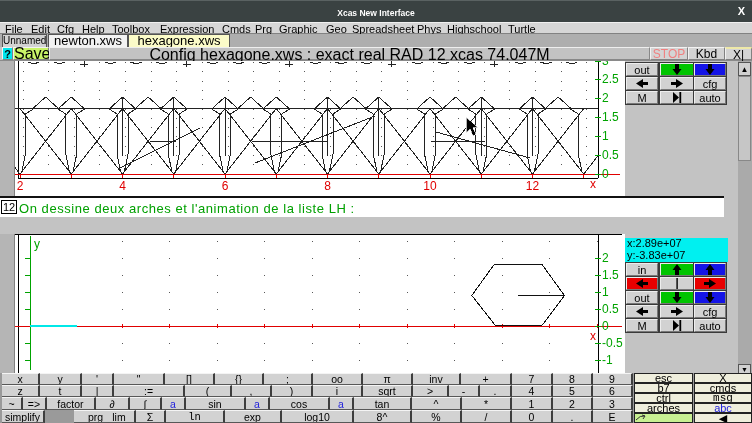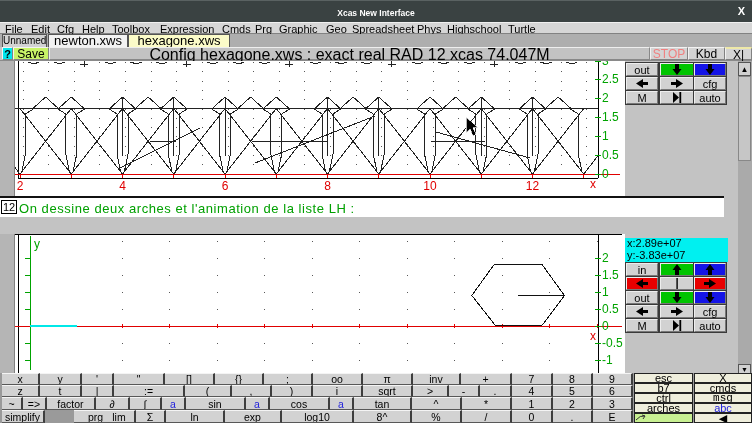--- a/index.html
+++ b/index.html
@@ -54,21 +54,21 @@
     <span style="left:447px">Highschool</span>
     <span style="left:508px">Turtle</span>
 </div>
 <div id="tabrow" class="abs">
 <div class="tab" style="left:2px; width:45px; background:#d2d2d2; font-size:10px; line-height:12px;">Unnamed</div>
 <div class="tab" style="left:48px; width:80px; background:#f2f2f2; font-size:13px; line-height:12px;">newton.xws</div>
 <div class="tab" style="left:128px; width:102px; background:#fbfbc8; font-size:13px; line-height:12px;">hexagone.xws</div>
 </div>
 <div id="cfgrow" class="abs">
 <div class="btn" style="left:2px; top:0px; width:11px; height:13px; background:#00e6ee; font-size:11px; line-height:12px; font-weight:bold;">?</div>
-<div class="btn" style="left:13px; top:0px; width:36px; height:13px; background:#c9f468; font-size:12px; line-height:12px;">Save</div>
+<div class="btn" style="left:13px; top:0px; width:36px; height:13px; background:#c9f468; font-size:16px; line-height:12px;">Save</div>
 <div class="abs" style="left:49px; top:0px; width:601px; height:13px; border:1px solid #888; border-top-color:#eee; border-left-color:#eee; text-align:center; font-size:16px; line-height:13px; color:#000;">Config hexagone.xws : exact real RAD 12 xcas 74.047M</div>
 <div class="btn" style="left:650px; top:0px; width:38px; height:13px; font-size:12px; line-height:12px; color:#f08080;">STOP</div>
 <div class="btn" style="left:688px; top:0px; width:37px; height:13px; font-size:12px; line-height:12px;">Kbd</div>
 <div class="btn" style="left:725px; top:0px; width:27px; height:13px; font-size:12px; line-height:12px; border-top:2px solid #eee8a8;">X|</div>
 </div>
 <div id="session" class="abs">
 
   <div class="abs" style="left:0; top:0; width:15px; height:135px; background:#b5b5b5; border-right:1px solid #808080;"></div>
   <div class="abs" style="left:0; top:173px; width:15px; height:140px; background:#b5b5b5; border-right:1px solid #808080;"></div>
 
@@ -469,21 +469,21 @@
     <div class="key" style="left:354px; top:24px; width:58px; height:13px; line-height:12px;">tan</div>
     <div class="key" style="left:412px; top:24px; width:50px; height:13px; line-height:12px;">^</div>
     <div class="key" style="left:462px; top:24px; width:50px; height:13px; line-height:12px;">*</div>
     <div class="key" style="left:512px; top:24px; width:41px; height:13px; line-height:12px;">1</div>
     <div class="key" style="left:553px; top:24px; width:40px; height:13px; line-height:12px;">2</div>
     <div class="key" style="left:593px; top:24px; width:40px; height:13px; line-height:12px;">3</div>
     <div class="key" style="left:2px; top:37px; width:43px; height:13px; line-height:12px;">simplify</div>
     <div class="key" style="left:45px; top:37px; width:59px; height:13px; line-height:12px;margin-left:29px;">prg&nbsp;&nbsp;▽</div>
     <div class="key" style="left:104px; top:37px; width:32px; height:13px; line-height:12px;">lim</div>
     <div class="key" style="left:136px; top:37px; width:30px; height:13px; line-height:12px;">Σ</div>
-    <div class="key" style="left:166px; top:37px; width:59px; height:13px; line-height:12px;">ln</div>
+    <div class="key" style="left:166px; top:37px; width:59px; height:13px; line-height:12px;font-family:Liberation Mono, monospace;">ln</div>
     <div class="key" style="left:225px; top:37px; width:57px; height:13px; line-height:12px;">exp</div>
     <div class="key" style="left:282px; top:37px; width:72px; height:13px; line-height:12px;">log10</div>
     <div class="key" style="left:354px; top:37px; width:58px; height:13px; line-height:12px;">8^</div>
     <div class="key" style="left:412px; top:37px; width:50px; height:13px; line-height:12px;">%</div>
     <div class="key" style="left:462px; top:37px; width:50px; height:13px; line-height:12px;">/</div>
     <div class="key" style="left:512px; top:37px; width:41px; height:13px; line-height:12px;">0</div>
     <div class="key" style="left:553px; top:37px; width:40px; height:13px; line-height:12px;">.</div>
     <div class="key" style="left:593px; top:37px; width:40px; height:13px; line-height:12px;">E</div>
     <div class="rkey" style="left:634px; top:0px; width:59px; height:10px; line-height:9px;">esc</div>
     <div class="rkey" style="left:694px; top:0px; width:58px; height:10px; line-height:9px;">X</div>

